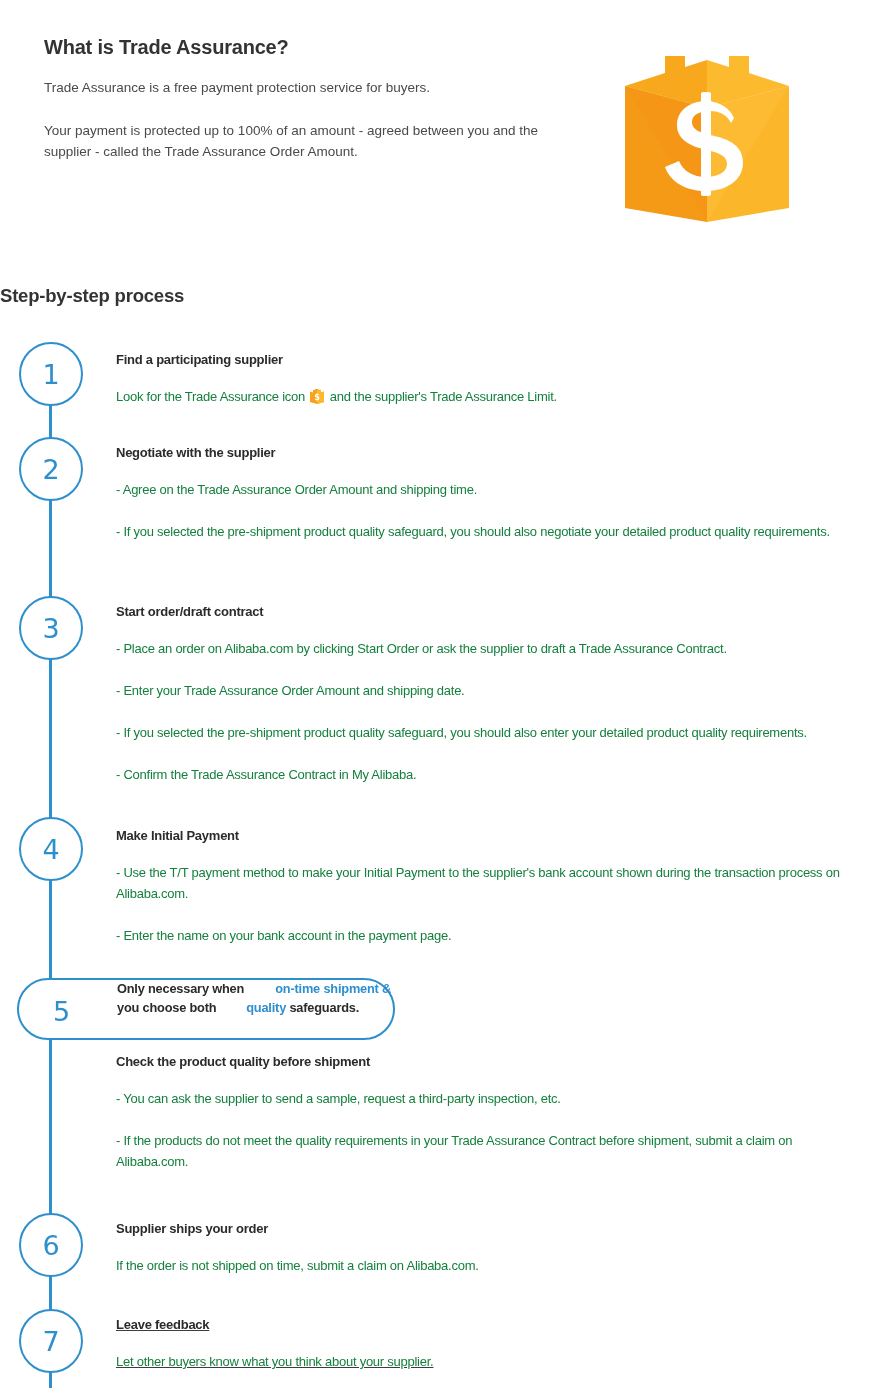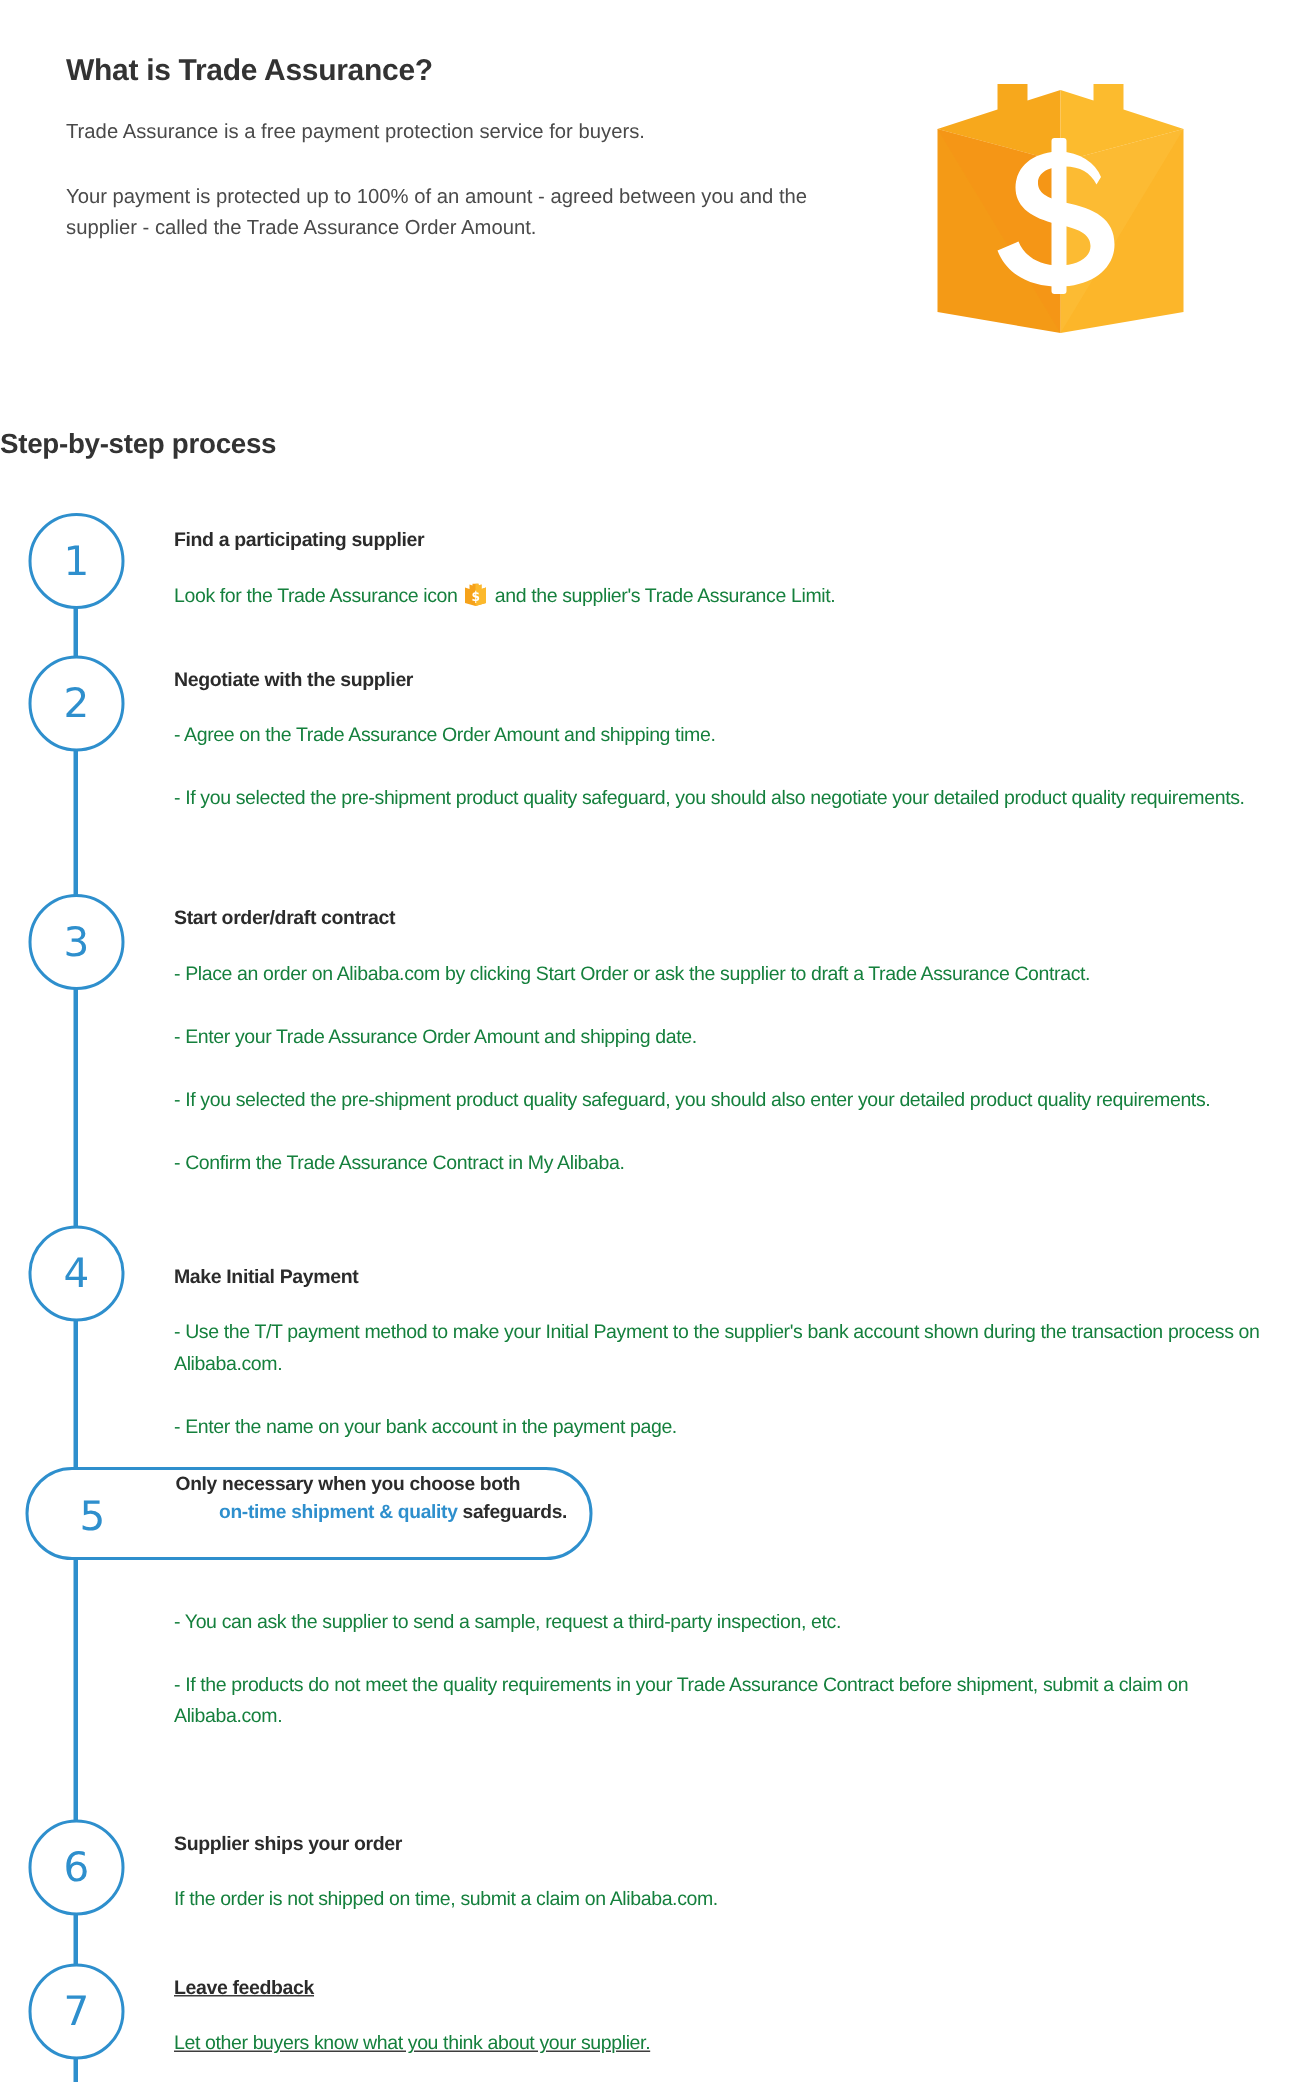--- a/index.html
+++ b/index.html
@@ -131,21 +131,22 @@
     height: 62px;
     display: flex; align-items: center;
     font-size: 27px;
     color: #2e8fcd;
     font-family: "DejaVu Sans", sans-serif;
   }
   #pill-text {
     position: absolute;
     left: 98px; top: 0;
     height: 62px;
-    display: flex; flex-direction: column;
+    display: flex; 
+    justify-content: center;
     font-size: 12.8px;
     line-height: 18.5px;
     font-weight: bold;
     color: #2b2b2b;
     letter-spacing: -0.2px;
   }
   .accent { color: #2e8fcd; margin-left: 29px; }
 
   
   .ta-mini {
@@ -235,36 +236,37 @@
       <p class="step-line">- Enter your Trade Assurance Order Amount and shipping date.</p>
       <p class="step-line">- If you selected the pre-shipment product quality safeguard, you should also enter your detailed product quality requirements.</p>
       <p class="step-line">- Confirm the Trade Assurance Contract in My Alibaba.</p>
     </div>
   </div>
 
   <div class="step" style="top:487px;">
     <div class="step-circle" style="top:0;">
       <span class="step-num">4</span>
     </div>
-    <div class="step-body" style="top:26px;">
+    <div class="step-body" style="top:11px;">
       <p class="step-title">Make Initial Payment</p>
       <p class="step-line">- Use the T/T payment method to make your Initial Payment to the supplier's bank account shown during the transaction process on Alibaba.com.</p>
       <p class="step-line">- Enter the name on your bank account in the payment page.</p>
     </div>
   </div>
 
   <div class="step" style="top:648px;">
     <div id="pill" style="top:0;">
       <div id="pill-num">5</div>
       <div id="pill-text">
         <div>Only necessary when you choose both</div>
         <div><span class="accent">on-time shipment &amp; quality</span><span> safeguards.</span></div>
       </div>
     </div>
     <div class="step-body" style="top:76px;">
+      <p class="step-title">Check the product quality before shipment</p>
       <p class="step-line">- You can ask the supplier to send a sample, request a third-party inspection, etc.</p>
       <p class="step-line">- If the products do not meet the quality requirements in your Trade Assurance Contract before shipment, submit a claim on Alibaba.com.</p>
     </div>
   </div>
 
   <div class="step" style="top:883px;">
     <div class="step-circle" style="top:0;">
       <span class="step-num">6</span>
     </div>
     <div class="step-body" style="top:8px;">

